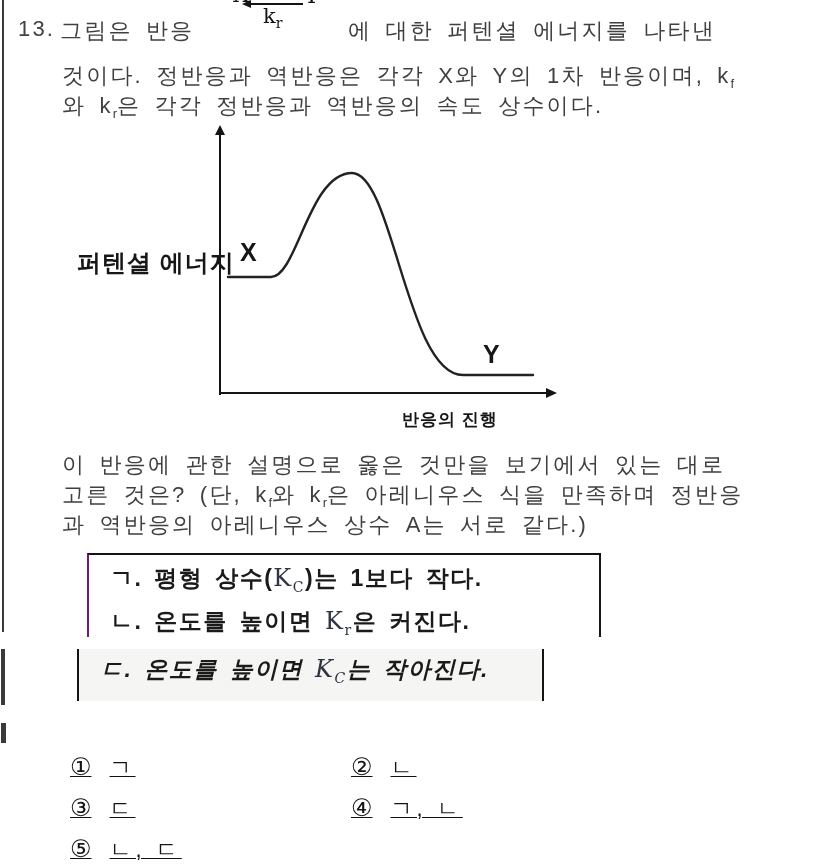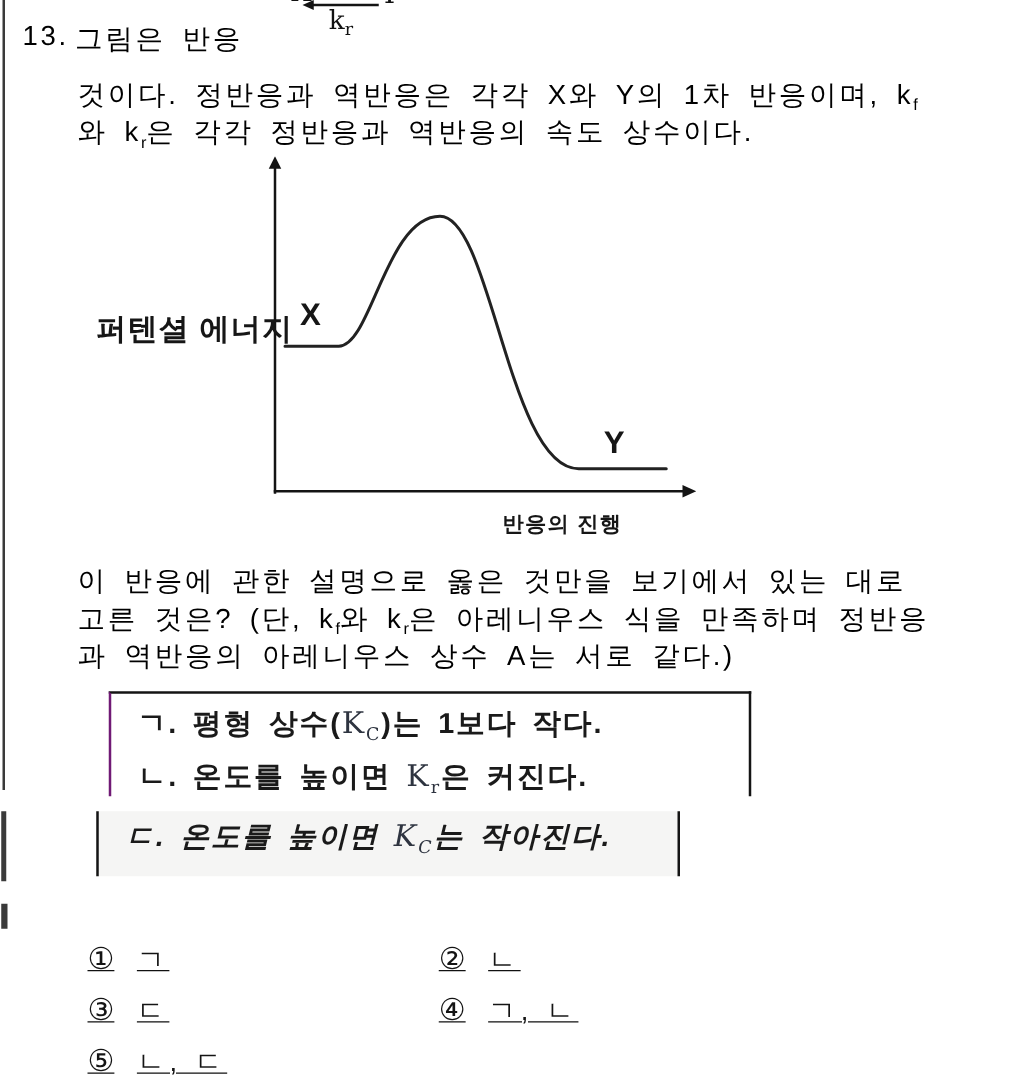--- a/index.html
+++ b/index.html
@@ -2,21 +2,21 @@
 <html><head>
 <meta charset="utf-8">
 <style>
   html,body{margin:0;padding:0;background:#fff;}
   .page{
     position:relative;width:826px;height:866px;background:#ffffff;
     overflow:hidden;color:#111;
     font-family:"Liberation Sans","DejaVu Sans",sans-serif;
   }
   .abs{position:absolute;}
-  .t{position:absolute;font-size:22px;letter-spacing:2.2px;word-spacing:5px;white-space:nowrap;color:#000000;}
+  .t{position:absolute;font-size:22px;letter-spacing:2.2px;word-spacing:5px;white-space:nowrap;color:#404040;}
   .t sub{font-size:13px;letter-spacing:0;}
   .serif{font-family:"DejaVu Serif","Liberation Serif",serif;}
   .lbl{position:absolute;font-weight:bold;color:#161616;white-space:nowrap;}
   .stmt{position:absolute;font-size:23px;font-weight:bold;letter-spacing:1.5px;word-spacing:4px;white-space:nowrap;color:#1a1a1a;}
   .stmt .kc{font-family:"DejaVu Serif","Liberation Serif",serif;font-weight:normal;font-size:24px;color:#2e3440;}
   .stmt sub{font-size:14px;}
   .choice{position:absolute;white-space:nowrap;cursor:default;text-decoration:underline;}
   .choice .cnum{font-size:24px;color:#141414;}
   .choice .clabel{font-size:22px;margin-left:18px;letter-spacing:4px;color:#141414;}
   .border-seg{position:absolute;background:#3a3a3a;}
@@ -42,20 +42,21 @@
   <div class="t" style="left:60px;top:16px;">그림은 반응</div>
 
   <div>
     <span class="abs serif" style="left:233px;top:-19px;font-size:23px;">X</span>
     <span class="eq-head" style="left:242px;top:0px;"></span>
     <span class="eq-line" style="left:249px;top:3px;width:54px;"></span>
     <span class="abs serif" style="left:304px;top:-18px;font-size:23px;">Y</span>
     <span class="abs serif" style="left:263px;top:4px;font-size:21px;"><span>k</span><sub style="font-size:14px;">r</sub></span>
   </div>
 
+  <div class="t" style="left:348px;top:16px;">에 대한 퍼텐셜 에너지를 나타낸</div>
   <div class="t" style="left:62px;top:61px;"><span>것이다. 정반응과 역반응은 각각 X와 Y의 1차 반응이며, k</span><sub>f</sub></div>
   <div class="t" style="left:62px;top:91px;"><span>와 k</span><sub>r</sub><span>은 각각 정반응과 역반응의 속도 상수이다.</span></div>
 
   <svg class="abs" style="left:195px;top:125px;" width="370" height="310" viewBox="0 0 370 310">
     <line x1="25" y1="8" x2="25" y2="270" stroke="#141414" stroke-width="2"></line>
     <polygon points="25,0 20,10 30,10" fill="#141414"></polygon>
     <line x1="24" y1="268" x2="352" y2="268" stroke="#141414" stroke-width="2"></line>
     <polygon points="362,268 351,263 351,273" fill="#141414"></polygon>
     <path d="M33 152 L76 152 C102 152 114 48 157 48 C198 48 212 250 268 250 L338 250" fill="none" stroke="#222222" stroke-width="2.4" stroke-linecap="round"></path>
   </svg>

